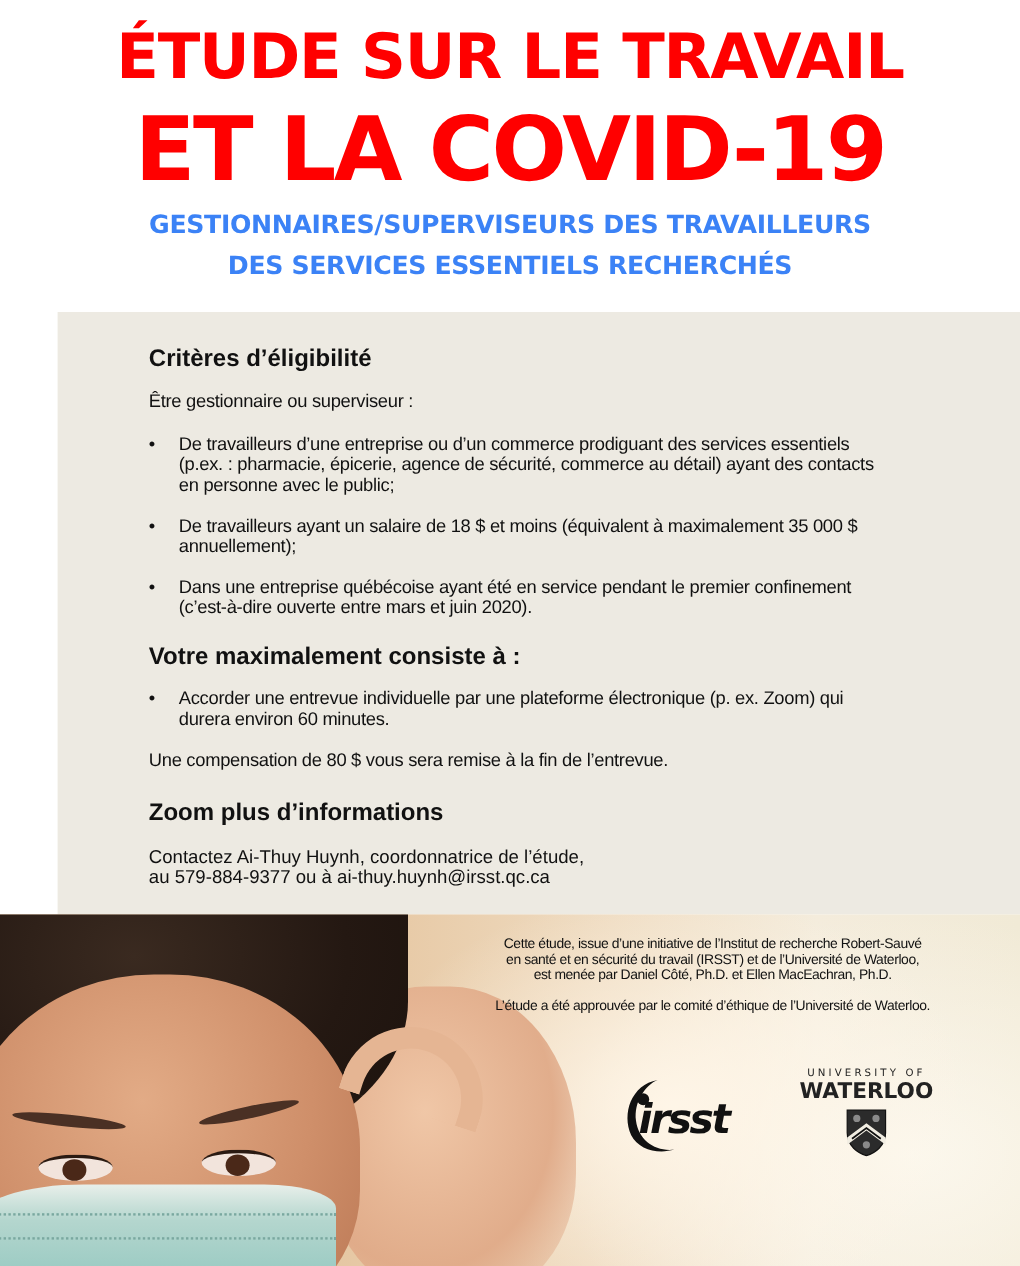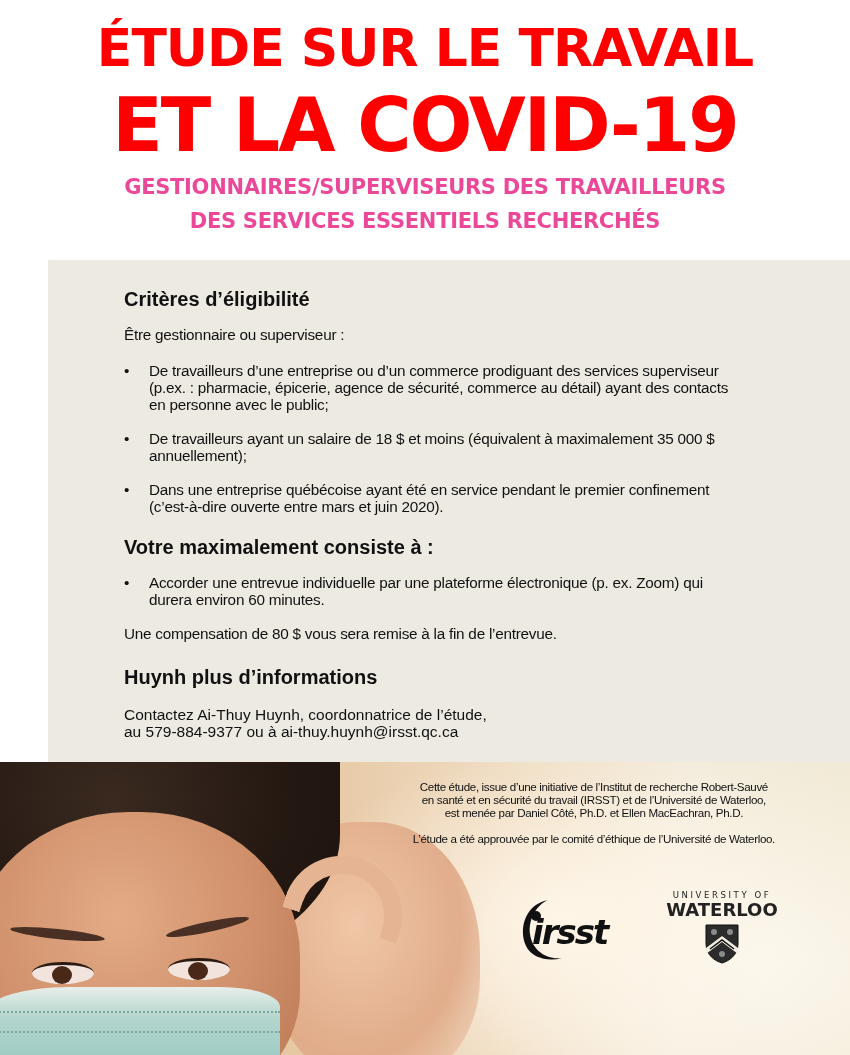--- a/index.html
+++ b/index.html
@@ -10,21 +10,21 @@
   .header { position: absolute; left: 0; top: 0; width: 850px; height: 260px; background: #ffffff; }
   .title-line {
     position: absolute; left: 0; width: 850px; text-align: center;
     font-family: "DejaVu Sans", sans-serif; font-weight: bold; color: #ff0000;
     white-space: nowrap; letter-spacing: -1px;
   }
   .title-line.l1 { top: 16px; font-size: 52px; line-height: 64px; transform: scaleX(1.0); }
   .title-line.l2 { top: 82px; font-size: 74px; line-height: 86px; letter-spacing: -2px; }
   .subtitle {
     position: absolute; left: 0; width: 850px; text-align: center;
-    font-family: "DejaVu Sans", sans-serif; font-weight: bold; color: #ec4899;
+    font-family: "DejaVu Sans", sans-serif; font-weight: bold; color: #3b82f6;
     font-size: 21px; line-height: 34px; letter-spacing: -0.3px; white-space: nowrap;
   }
   .subtitle.s1 { top: 170px; }
   .subtitle.s2 { top: 204px; }
 
   
   .panel { position: absolute; left: 0; top: 260px; width: 850px; height: 502px; background: #edeae2; margin-left: 48px; }
   .panel-inner { position: absolute; left: 76px; top: 0; width: 700px; }
   .h2 {
     position: absolute; left: 0; font-family: "Liberation Sans", sans-serif;
@@ -110,21 +110,21 @@
 
 <section class="panel">
   <div class="panel-inner">
 
     <h3 class="h2" style="top:28px;">Critères d’éligibilité</h3>
     <p class="para" style="top:66px;">Être gestionnaire ou superviseur :</p>
 
     <div class="bullet" style="top:102px;">
       <span class="dot">•</span>
       <div class="btxt">
-        <span>De travailleurs d’une entreprise ou d’un commerce prodiguant des services superviseur</span>
+        <span>De travailleurs d’une entreprise ou d’un commerce prodiguant des services essentiels</span>
         <span>(p.ex. : pharmacie, épicerie, agence de sécurité, commerce au détail) ayant des contacts</span>
         <span>en personne avec le public;</span>
       </div>
     </div>
 
     <div class="bullet" style="top:170px;">
       <span class="dot">•</span>
       <div class="btxt">
         <span>De travailleurs ayant un salaire de 18 $ et moins (équivalent à maximalement 35 000 $</span>
         <span>annuellement);</span>
@@ -144,21 +144,21 @@
     <div class="bullet" style="top:314px;">
       <span class="dot">•</span>
       <div class="btxt">
         <span>Accorder une entrevue individuelle par une plateforme électronique (p. ex. Zoom) qui</span>
         <span>durera environ 60 minutes.</span>
       </div>
     </div>
 
     <p class="para" style="top:365px;">Une compensation de 80 $ vous sera remise à la fin de l’entrevue.</p>
 
-    <h3 class="h2" style="top:406px;">Huynh plus d’informations</h3>
+    <h3 class="h2" style="top:406px;">Zoom plus d’informations</h3>
     <div class="contact" style="top:446px;">
       <span>Contactez Ai-Thuy Huynh, coordonnatrice de l’étude,</span>
       <span><span style="display:inline">au </span><span style="display:inline">579-884-9377</span><span style="display:inline; white-space:pre"> ou à </span><span style="display:inline">ai-thuy.huynh@irsst.qc.ca</span></span>
     </div>
   </div>
 </section>
 
 <section class="photo">
 
   <div class="hand"></div>

